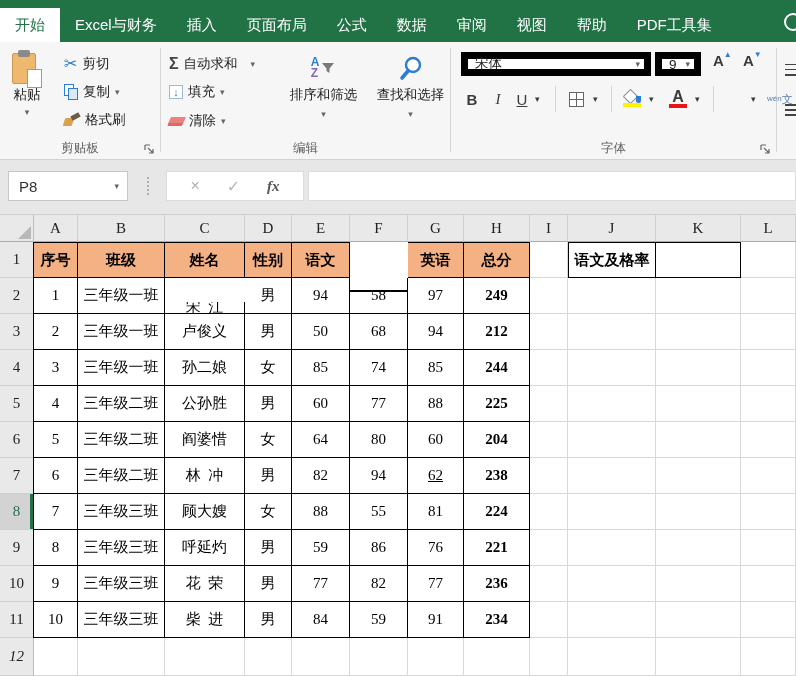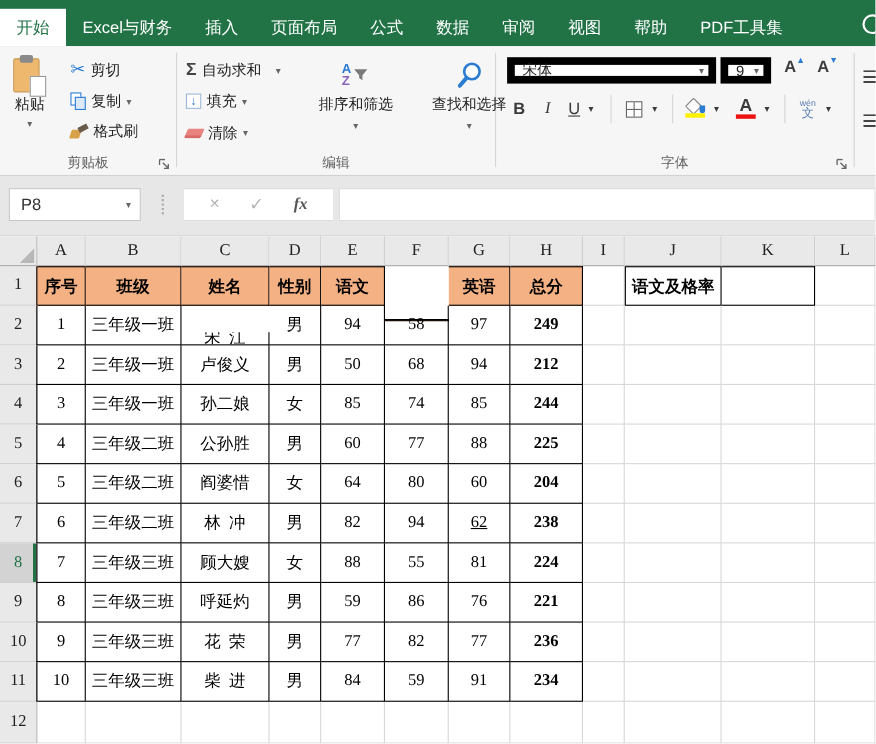--- a/index.html
+++ b/index.html
@@ -50,21 +50,21 @@
   .fszbtn .car { font-size:8px; color:#2b7cd3; margin-top:-2px; }
   .fbtn { position:absolute; top:44px; height:26px; display:flex; align-items:center; justify-content:center; color:#3b3b3b; }
   .vsep2 { position:absolute; top:44px; width:1px; height:26px; background:#d5d5d5; }
   .ugrp { text-decoration:underline; }
   .gridic { width:15px; height:15px; border:1px solid #666;
      background:linear-gradient(#666,#666) 50% 0/1px 100% no-repeat, linear-gradient(#666,#666) 0 50%/100% 1px no-repeat, #fff; }
   .bucket { position:relative; width:18px; height:12px; }
   .bucket .body { position:absolute; left:2px; top:0; width:11px; height:11px; background:#fdfdfd; border:1px solid #8a8a8a; transform:rotate(45deg); border-radius:1px; }
   .bucket .drip { position:absolute; right:0; bottom:0; width:5px; height:7px; background:#2b7cd3; border-radius:0 0 4px 4px; }
   .cbar { position:absolute; left:0; right:0; bottom:-4px; height:4px; }
-  .ruby { display:flex; flex-direction:column; align-items:center; line-height:1; color:#5a7fae; }
+  .ruby { display:flex; flex-direction:row; align-items:center; line-height:1; color:#5a7fae;margin-left:40px; }
   .ruby .rt { font-size:8px; } .ruby .rb { font-size:11px; }
 
   
   .alignpart { position:relative; flex:1; }
   .lines { position:absolute; left:8px; width:22px; height:13px;
      background:repeating-linear-gradient(#444 0 1.5px, transparent 1.5px 5px); }
 
   
   .fbar { position:absolute; left:0; top:160px; width:796px; height:55px; background:#e7e7e7; border-bottom:1px solid #cfcfcf; }
   .namebox { position:absolute; left:8px; top:11px; width:120px; height:30px; background:#fff; border:1px solid #c6c6c6; display:flex; align-items:center; justify-content:space-between; padding:0 8px 0 10px; font-size:15px; color:#333; }
@@ -75,21 +75,21 @@
   .fxbox .fx { color:#555; font-size:15px; font-style:italic; font-family:"Liberation Serif","DejaVu Serif",serif; font-weight:bold; }
   .finput { position:absolute; left:308px; top:11px; width:488px; height:30px; background:#fff; border:1px solid #dcdcdc; }
 
   
   .sheet { position:absolute; left:0; top:215px; width:796px; height:461px; background:#fff; font-family:"Liberation Serif","DejaVu Serif",serif; }
   .colhdr { display:flex; height:27px; }
   .corner { width:34px; height:100%; background:#e9e9e9; border-right:1px solid #bdbdbd; border-bottom:1px solid #ababab; position:relative; }
   .corner .tri { position:absolute; right:2px; bottom:2px; width:0; height:0; border-left:13px solid transparent; border-bottom:13px solid #b8b8b8; }
   .chcell { height:100%; background:#e9e9e9; border-right:1px solid #cfcfcf; border-bottom:1px solid #ababab; display:flex; align-items:center; justify-content:center; font-size:15px; color:#222; }
   .grow { display:flex; height:36px; }
-  .grow.last { height:38px; }
+  .grow.last { height:38px;font-style:italic; }
   .rhdr { width:34px; background:#e9e9e9; border-right:1px solid #bdbdbd; border-bottom:1px solid #cfcfcf; display:flex; align-items:center; justify-content:center; font-size:15px; color:#222; }
   .rhdr.active { background:#d3d3d3; color:#217346; box-shadow:inset -3px 0 0 #217346; }
   .cell { border-right:1px solid #d8d8d8; border-bottom:1px solid #d8d8d8; display:flex; align-items:center; justify-content:center; font-size:15px; color:#000; white-space:pre; overflow:hidden; }
   .cell.tbl { border-right:1px solid #000; border-bottom:1px solid #000; }
   .cell.tbl.topE { border-top:1px solid #000; }
   .cell.tbl.leftE { border-left:1px solid #000; margin-left:-1px; width:calc(var(--w) + 1px) !important; }
   .cell.thead { background:#f4b183; font-weight:bold; }
   .cell.btot { font-weight:bold; }
   .cell.aux1 { border:1px solid #000; font-weight:bold; }
   .cell.aux2 { border-top:1px solid #000; border-right:1px solid #000; border-bottom:1px solid #000; }
@@ -173,21 +173,21 @@
             <span class="a">A</span>
             <span class="z">Z</span>
           </span>
         <svg width="16" height="16" viewBox="0 0 16 16">
             <path d="M2 3 H14 L9.5 8.5 V13 L6.5 11 V8.5 Z" fill="#7a7a7a"></path>
           </svg>
       </span>
       <span>排序和筛选</span>
       <span class="dd" style="margin-top:6px;">▾</span>
     </div>
-    <div class="bigbtn" style="left:212px; top:8px; width:75px;margin-left:16px;">
+    <div class="bigbtn" style="left:212px; top:8px; width:75px;">
       <span style="height:36px; display:flex; align-items:center;">
         <svg width="26" height="26" viewBox="0 0 26 26">
             <circle cx="15" cy="10" r="7" fill="#fff" stroke="#2b7cd3" stroke-width="2.4"></circle>
             <line x1="10" y1="16" x2="4" y2="23" stroke="#2b7cd3" stroke-width="3.6" stroke-linecap="round"></line>
           </svg>
       </span>
       <span>查找和选择</span>
       <span class="dd" style="margin-top:6px;">▾</span>
     </div>
     <div class="grp-label">编辑</div>

